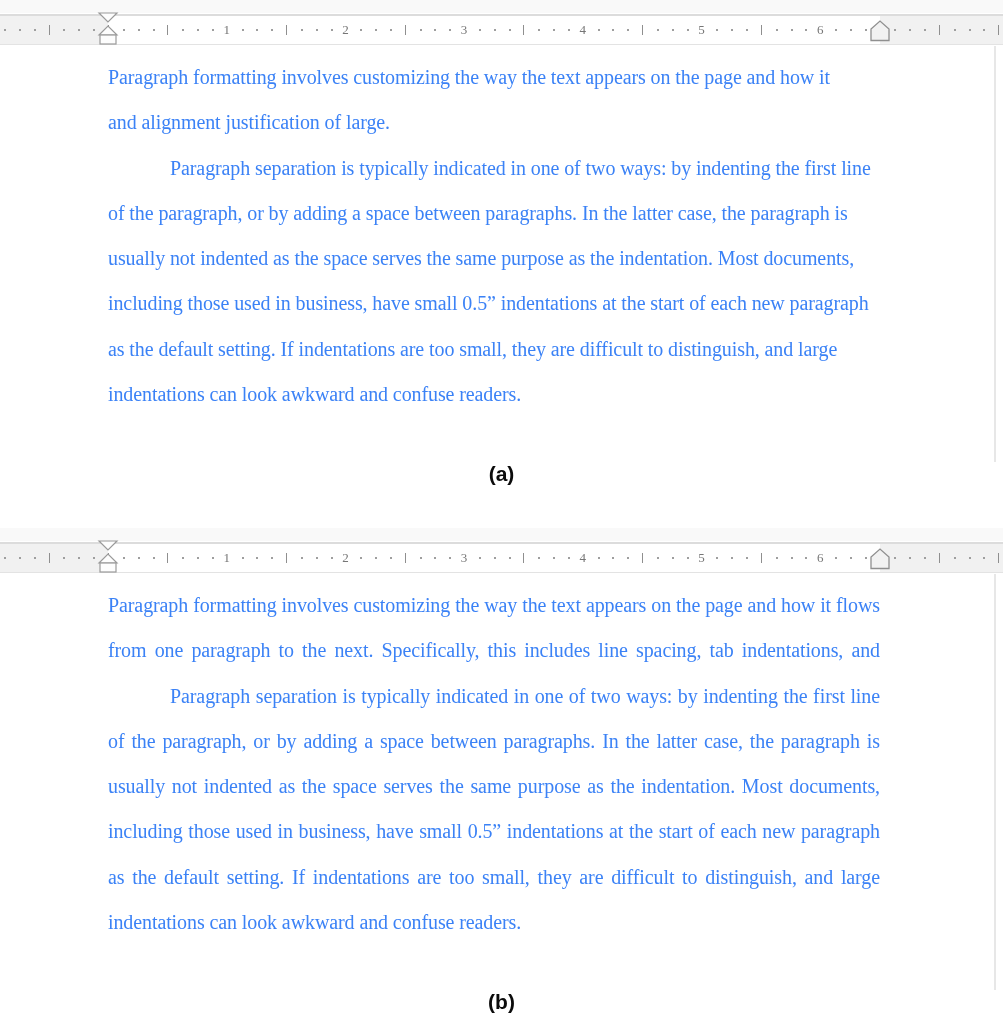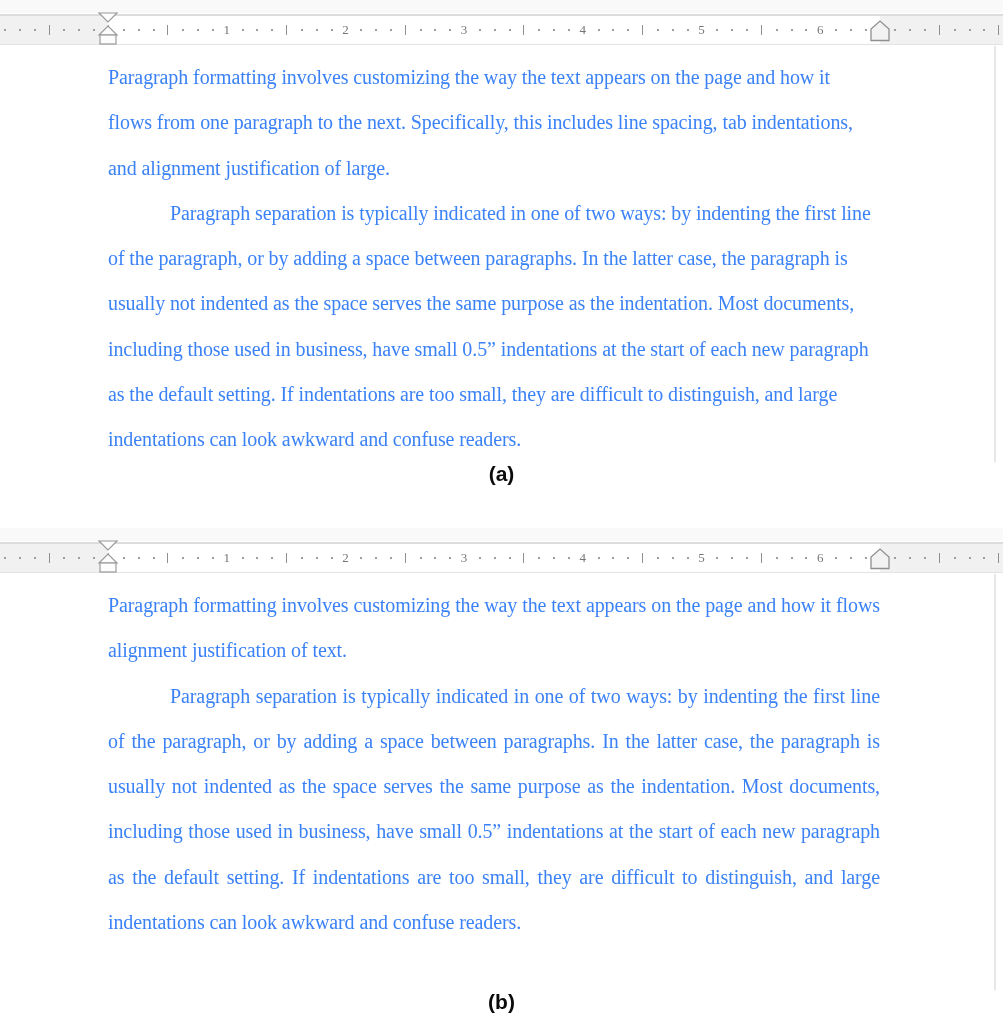--- a/index.html
+++ b/index.html
@@ -120,21 +120,20 @@
     </svg>
 
     <svg class="marker right" width="24" height="34" viewBox="0 0 24 34" style="left: 867.55px;">
       <polygon points="3,28.5 3,17 12,9 21,17 21,28.5" fill="#f2f2f2" stroke="#8f8f8f" stroke-width="1.3"></polygon>
     </svg>
 
     <div class="page-edge"></div>
 
     <div class="doc">
         <div class="line">Paragraph formatting involves customizing the way the text appears on the page and how it</div>
-        <div class="line">flows from one paragraph to the next. Specifically, this includes line spacing, tab indentations,</div>
         <div class="line">and alignment justification of large.</div>
         <div class="line ind">Paragraph separation is typically indicated in one of two ways: by indenting the first line</div>
         <div class="line">of the paragraph, or by adding a space between paragraphs. In the latter case, the paragraph is</div>
         <div class="line">usually not indented as the space serves the same purpose as the indentation. Most documents,</div>
         <div class="line">including those used in business, have small 0.5” indentations at the start of each new paragraph</div>
         <div class="line">as the default setting. If indentations are too small, they are difficult to distinguish, and large</div>
         <div class="line">indentations can look awkward and confuse readers.</div>
       </div>
 
     <div class="cap">(a)</div>
@@ -222,21 +221,21 @@
     </svg>
 
     <svg class="marker right" width="24" height="34" viewBox="0 0 24 34" style="left: 867.55px;">
       <polygon points="3,28.5 3,17 12,9 21,17 21,28.5" fill="#f2f2f2" stroke="#8f8f8f" stroke-width="1.3"></polygon>
     </svg>
 
     <div class="page-edge"></div>
 
     <div class="doc">
         <div class="line jl">Paragraph formatting involves customizing the way the text appears on the page and how it flows</div>
-        <div class="line">alignment justification of text.</div>
+        <div class="line jl">from one paragraph to the next. Specifically, this includes line spacing, tab indentations, and</div>
         <div class="line jl ind">Paragraph separation is typically indicated in one of two ways: by indenting the first line</div>
         <div class="line jl">of the paragraph, or by adding a space between paragraphs. In the latter case, the paragraph is</div>
         <div class="line jl">usually not indented as the space serves the same purpose as the indentation. Most documents,</div>
         <div class="line jl">including those used in business, have small 0.5” indentations at the start of each new paragraph</div>
         <div class="line jl">as the default setting. If indentations are too small, they are difficult to distinguish, and large</div>
         <div class="line">indentations can look awkward and confuse readers.</div>
       </div>
 
     <div class="cap">(b)</div>
   </section>

